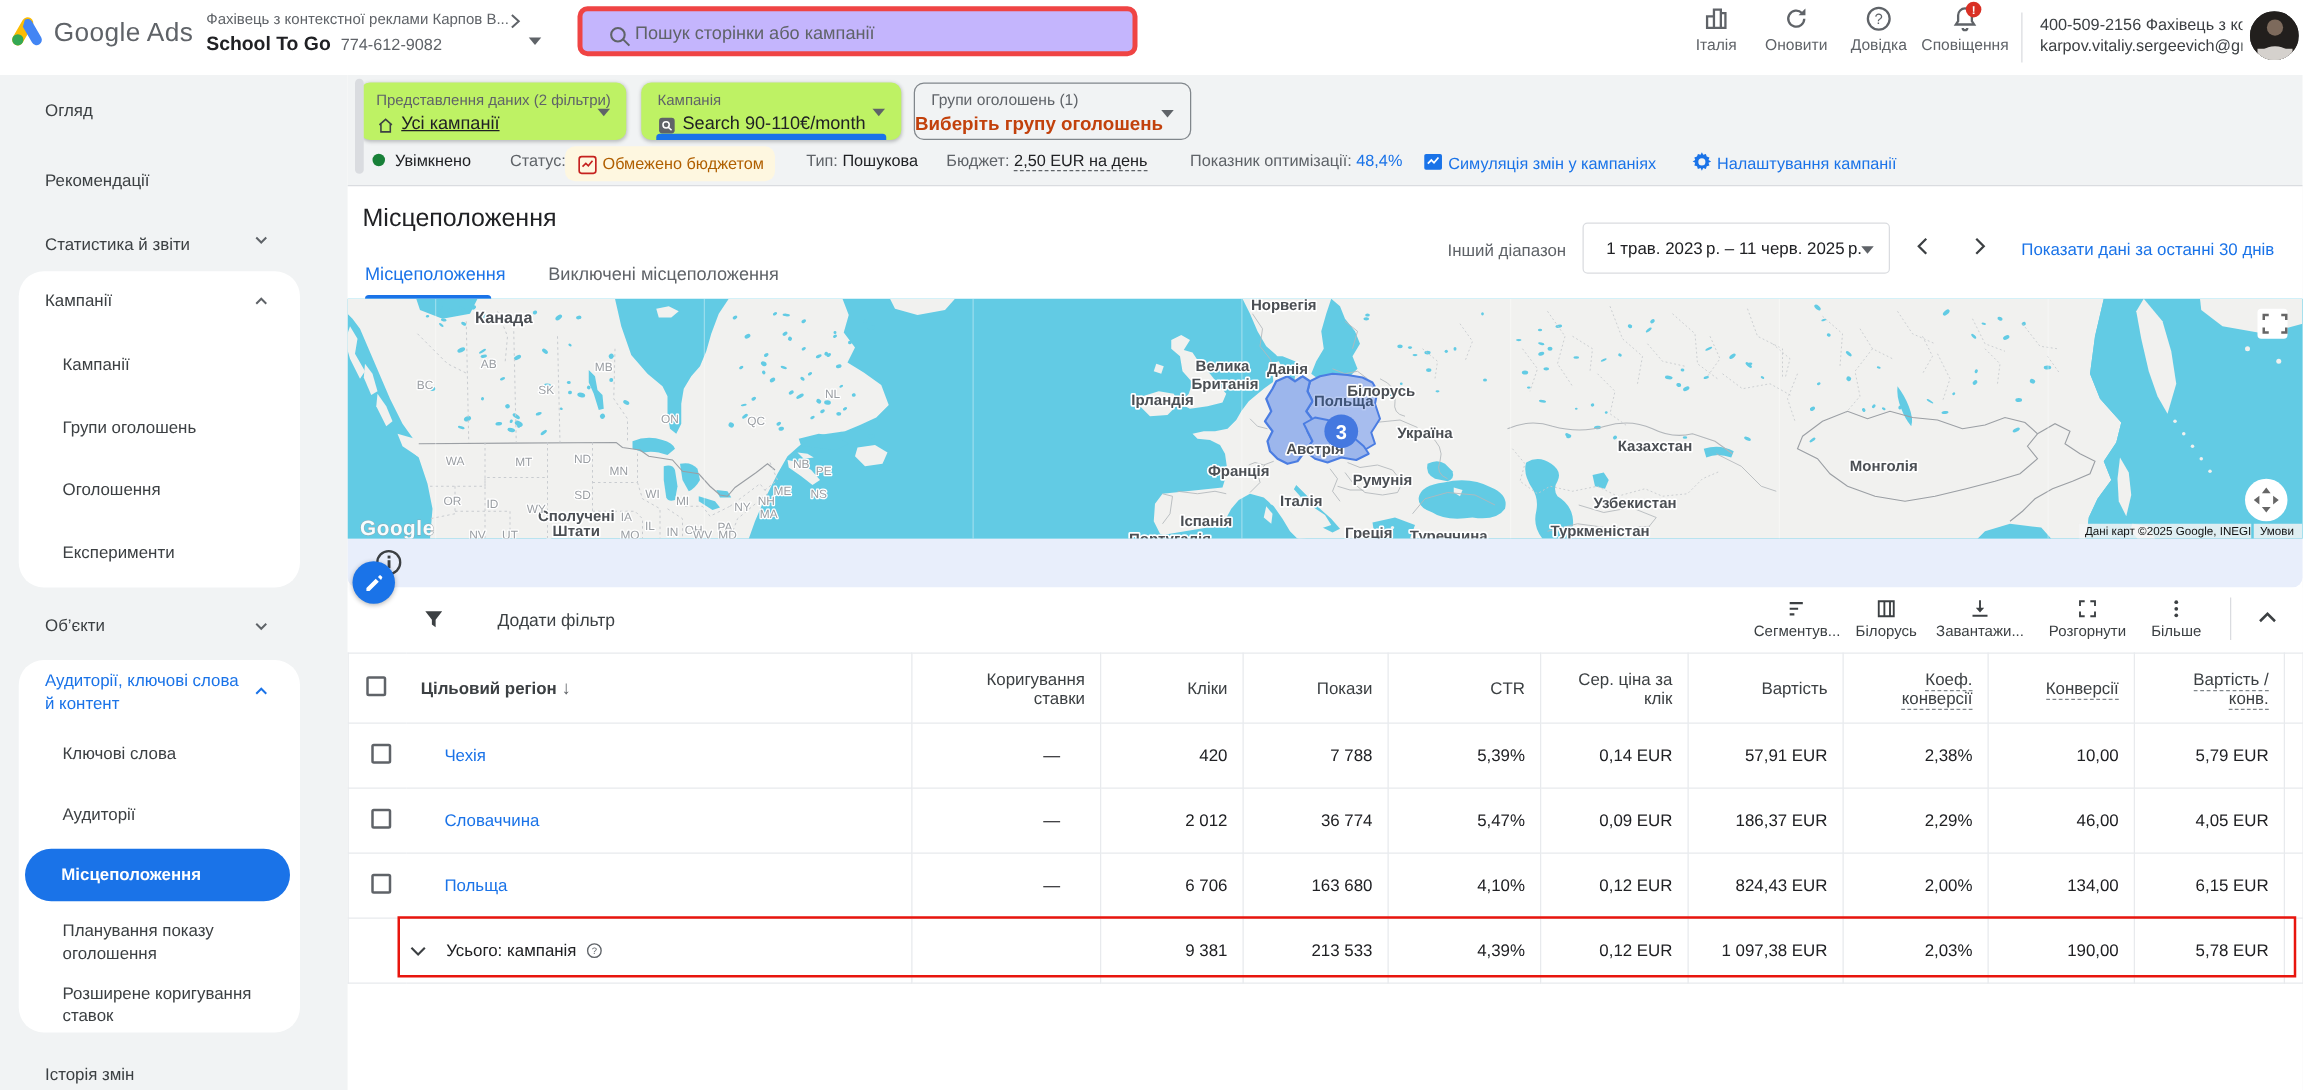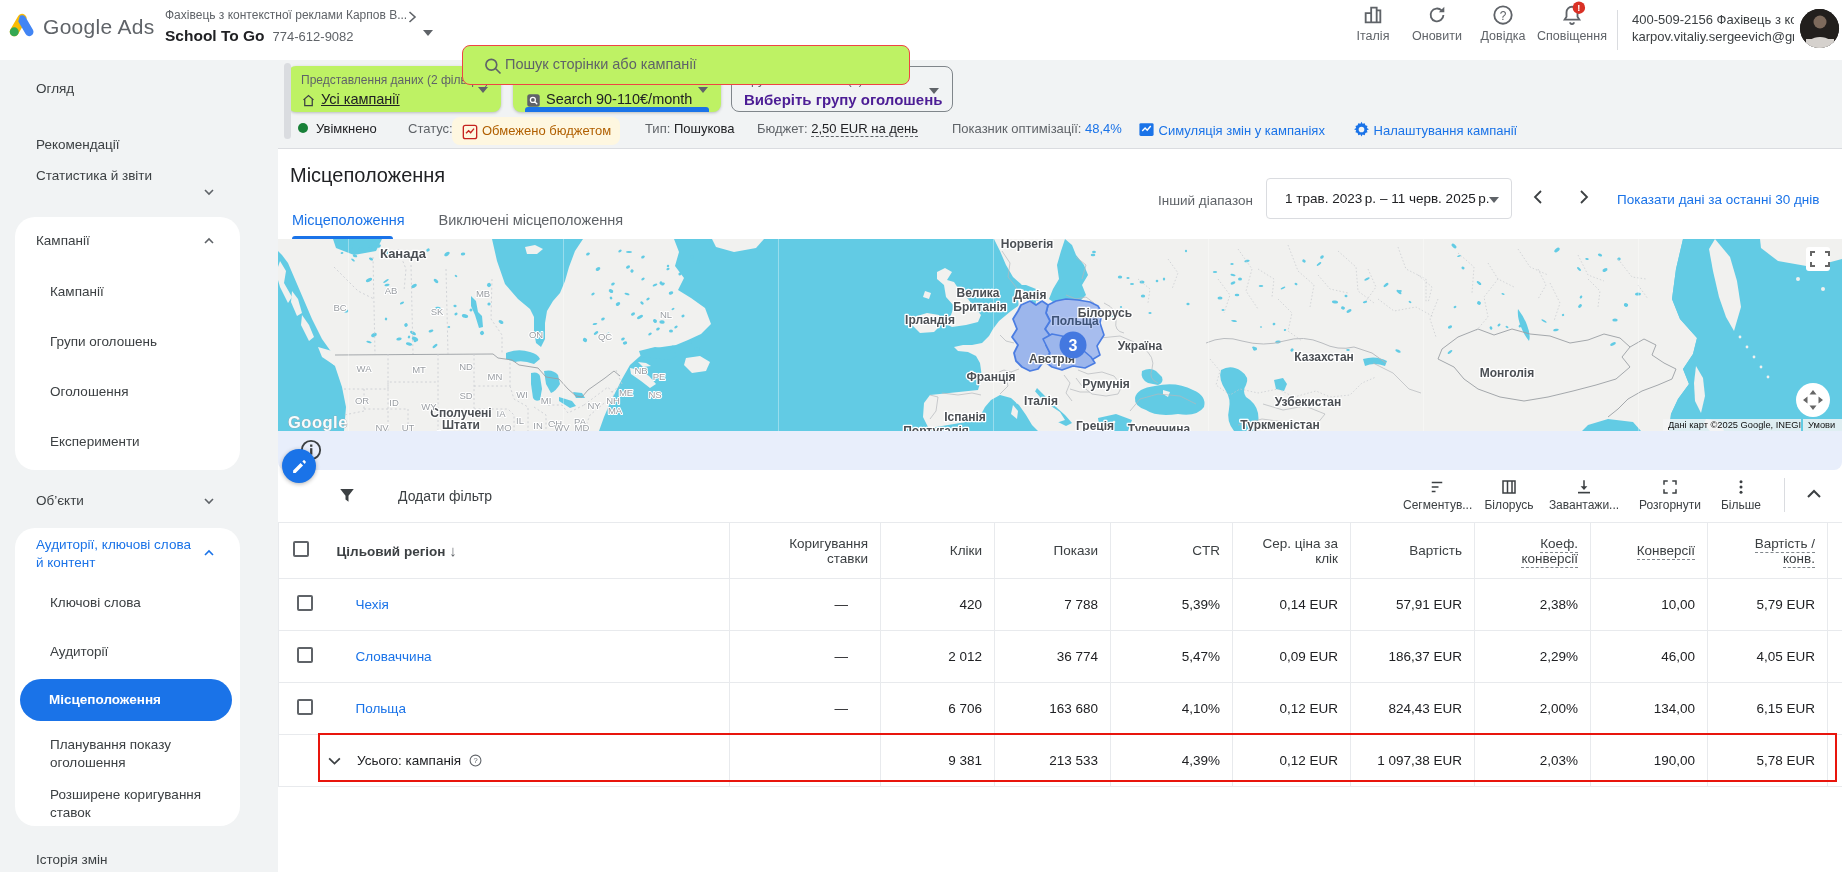--- a/index.html
+++ b/index.html
@@ -12,21 +12,21 @@
 
 .logo { position:absolute; left:4px; top:11px; width:34px; height:27px; }
 .gads { position:absolute; left:43px; top:15px; font-size:21px; color:#5f6368; letter-spacing:0.3px;text-align:center; }
 .acct { position:absolute; left:165px; top:8px; }
 .acct .l1 { font-size:12px; color:#5f6368; white-space:nowrap; }
 .acct .l2 { margin-top:5px; font-size:15px; color:#202124; }
 .acct .l2 b { font-weight:bold; font-size:15.5px; }
 .acct .l2 span.num { font-weight:normal; color:#5f6368; font-size:13px; margin-left:8px;}
 .caret { display:inline-block; width:0; height:0; border-left:5px solid transparent; border-right:5px solid transparent; border-top:6px solid #5f6368; }
 .acct-caret { position:absolute; left:423px; top:30px; }
-.search { position:absolute; left:462px; top:5px; width:448px; height:40px; border:1px solid #ef4444; border-radius:8px; background:#bef264;margin-top:40px; }
+.search { position:absolute; left:462px; top:5px; width:448px; height:40px; border:4px solid #ef4444; border-radius:8px; background:#c4b5fd; }
 .search .ph { position:absolute; left:42px; top:10px; font-size:14.5px; color:#5f6368; }
 .ticon { position:absolute; top:4px; width:64px; text-align:center; color:#5f6368; }
 .ticon .lbl { font-size:12.5px; margin-top:3px; }
 .ticon svg { display:block; margin:0 auto; }
 .tb-divider { position:absolute; left:1617px; top:10px; width:1px; height:40px; background:#dadce0; }
 .uinfo { position:absolute; left:1632px; top:11px; font-size:13px; color:#3c4043; line-height:17px; width:162px; white-space:nowrap; overflow:hidden; }
 .avatar { position:absolute; left:1800px; top:9px; width:39px; height:39px; border-radius:50%; background:#1a1a1a; overflow:hidden; }
 
 
 .snav { font-size:13.5px; color:#3c4043; }
@@ -140,21 +140,21 @@
         <path d="M6 39 a14 11 0 0 1 28 0 Z" fill="#d5d1cd"></path>
         <rect x="6" y="30" width="28" height="9" fill="#d5d1cd"></rect>
       </svg>
   </div>
 </div>
 
 <div class="sidebar">
   <div class="snav">
     <div class="item" style="top:21px">Огляд</div>
     <div class="item" style="top:77px">Рекомендації</div>
-    <div class="item" style="top:108px">Статистика й звіти</div>
+    <div class="item" style="top:128px">Статистика й звіти</div>
     <svg class="schev" style="top:126px" viewBox="0 0 12 12">
         <path fill="none" stroke="#5f6368" stroke-width="1.6" d="M2 4 l4 4 l4 -4"></path>
       </svg>
     <div class="scard" style="top:157px; height:253px"></div>
     <div class="item" style="top:173px">Кампанії</div>
     <svg class="schev" style="top:175px" viewBox="0 0 12 12">
         <path fill="none" stroke="#5f6368" stroke-width="1.6" d="M2 8 l4 -4 l4 4"></path>
       </svg>
     <div class="item" style="left:50px;top:224px">Кампанії</div>
     <div class="item" style="left:50px;top:274px">Групи оголошень</div>
@@ -196,21 +196,21 @@
     <svg style="position:absolute;left:13px;top:27px" width="15" height="15" viewBox="0 0 24 24">
         <rect x="2" y="2" width="20" height="20" rx="4" fill="#5f6368"></rect>
         <path fill="none" stroke="#fff" stroke-width="2" d="M11 7 a4 4 0 1 0 0 8 a4 4 0 0 0 0-8 Z M14 14 L18 18"></path>
       </svg>
     <div class="v" style="left:33px">Search 90-110€/month</div>
     <span class="caret" style="position:absolute;right:13px;top:21px"></span>
     <div style="position:absolute;left:12px;right:12px;bottom:0;height:5px;background:#1a73e8;border-radius:3px 3px 0 0"></div>
   </div>
   <div class="ocard" style="left:453px;top:6px;width:222px;height:46px">
     <div class="t" style="position:absolute;left:13px;top:6px;font-size:12.5px;color:#5f6368;">Групи оголошень (1)</div>
-    <div class="v" style="position:absolute;left:12px;top:24px;font-size:15px;color:#4c1d95;font-weight:bold">Виберіть групу оголошень</div>
+    <div class="v" style="position:absolute;left:0;top:24px;font-size:15px;color:#c2410c;font-weight:bold">Виберіть групу оголошень</div>
     <span class="caret" style="position:absolute;right:13px;top:21px"></span>
   </div>
 
   <div class="statusrow">
     <span style="position:absolute;left:20px;top:6px"><span class="greendot"></span>Увімкнено</span>
     <span class="gray" style="position:absolute;left:130px;top:6px">Статус:</span>
     <div class="ypill">
       <svg style="position:absolute;left:10px;top:7px" width="16" height="16" viewBox="0 0 24 24">
           <rect x="2" y="2" width="20" height="20" rx="3" fill="none" stroke="#c5221f" stroke-width="2"></rect>
           <path fill="none" stroke="#c5221f" stroke-width="2" d="M6 14 l4 -4 l3 3 l5 -6"></path>

